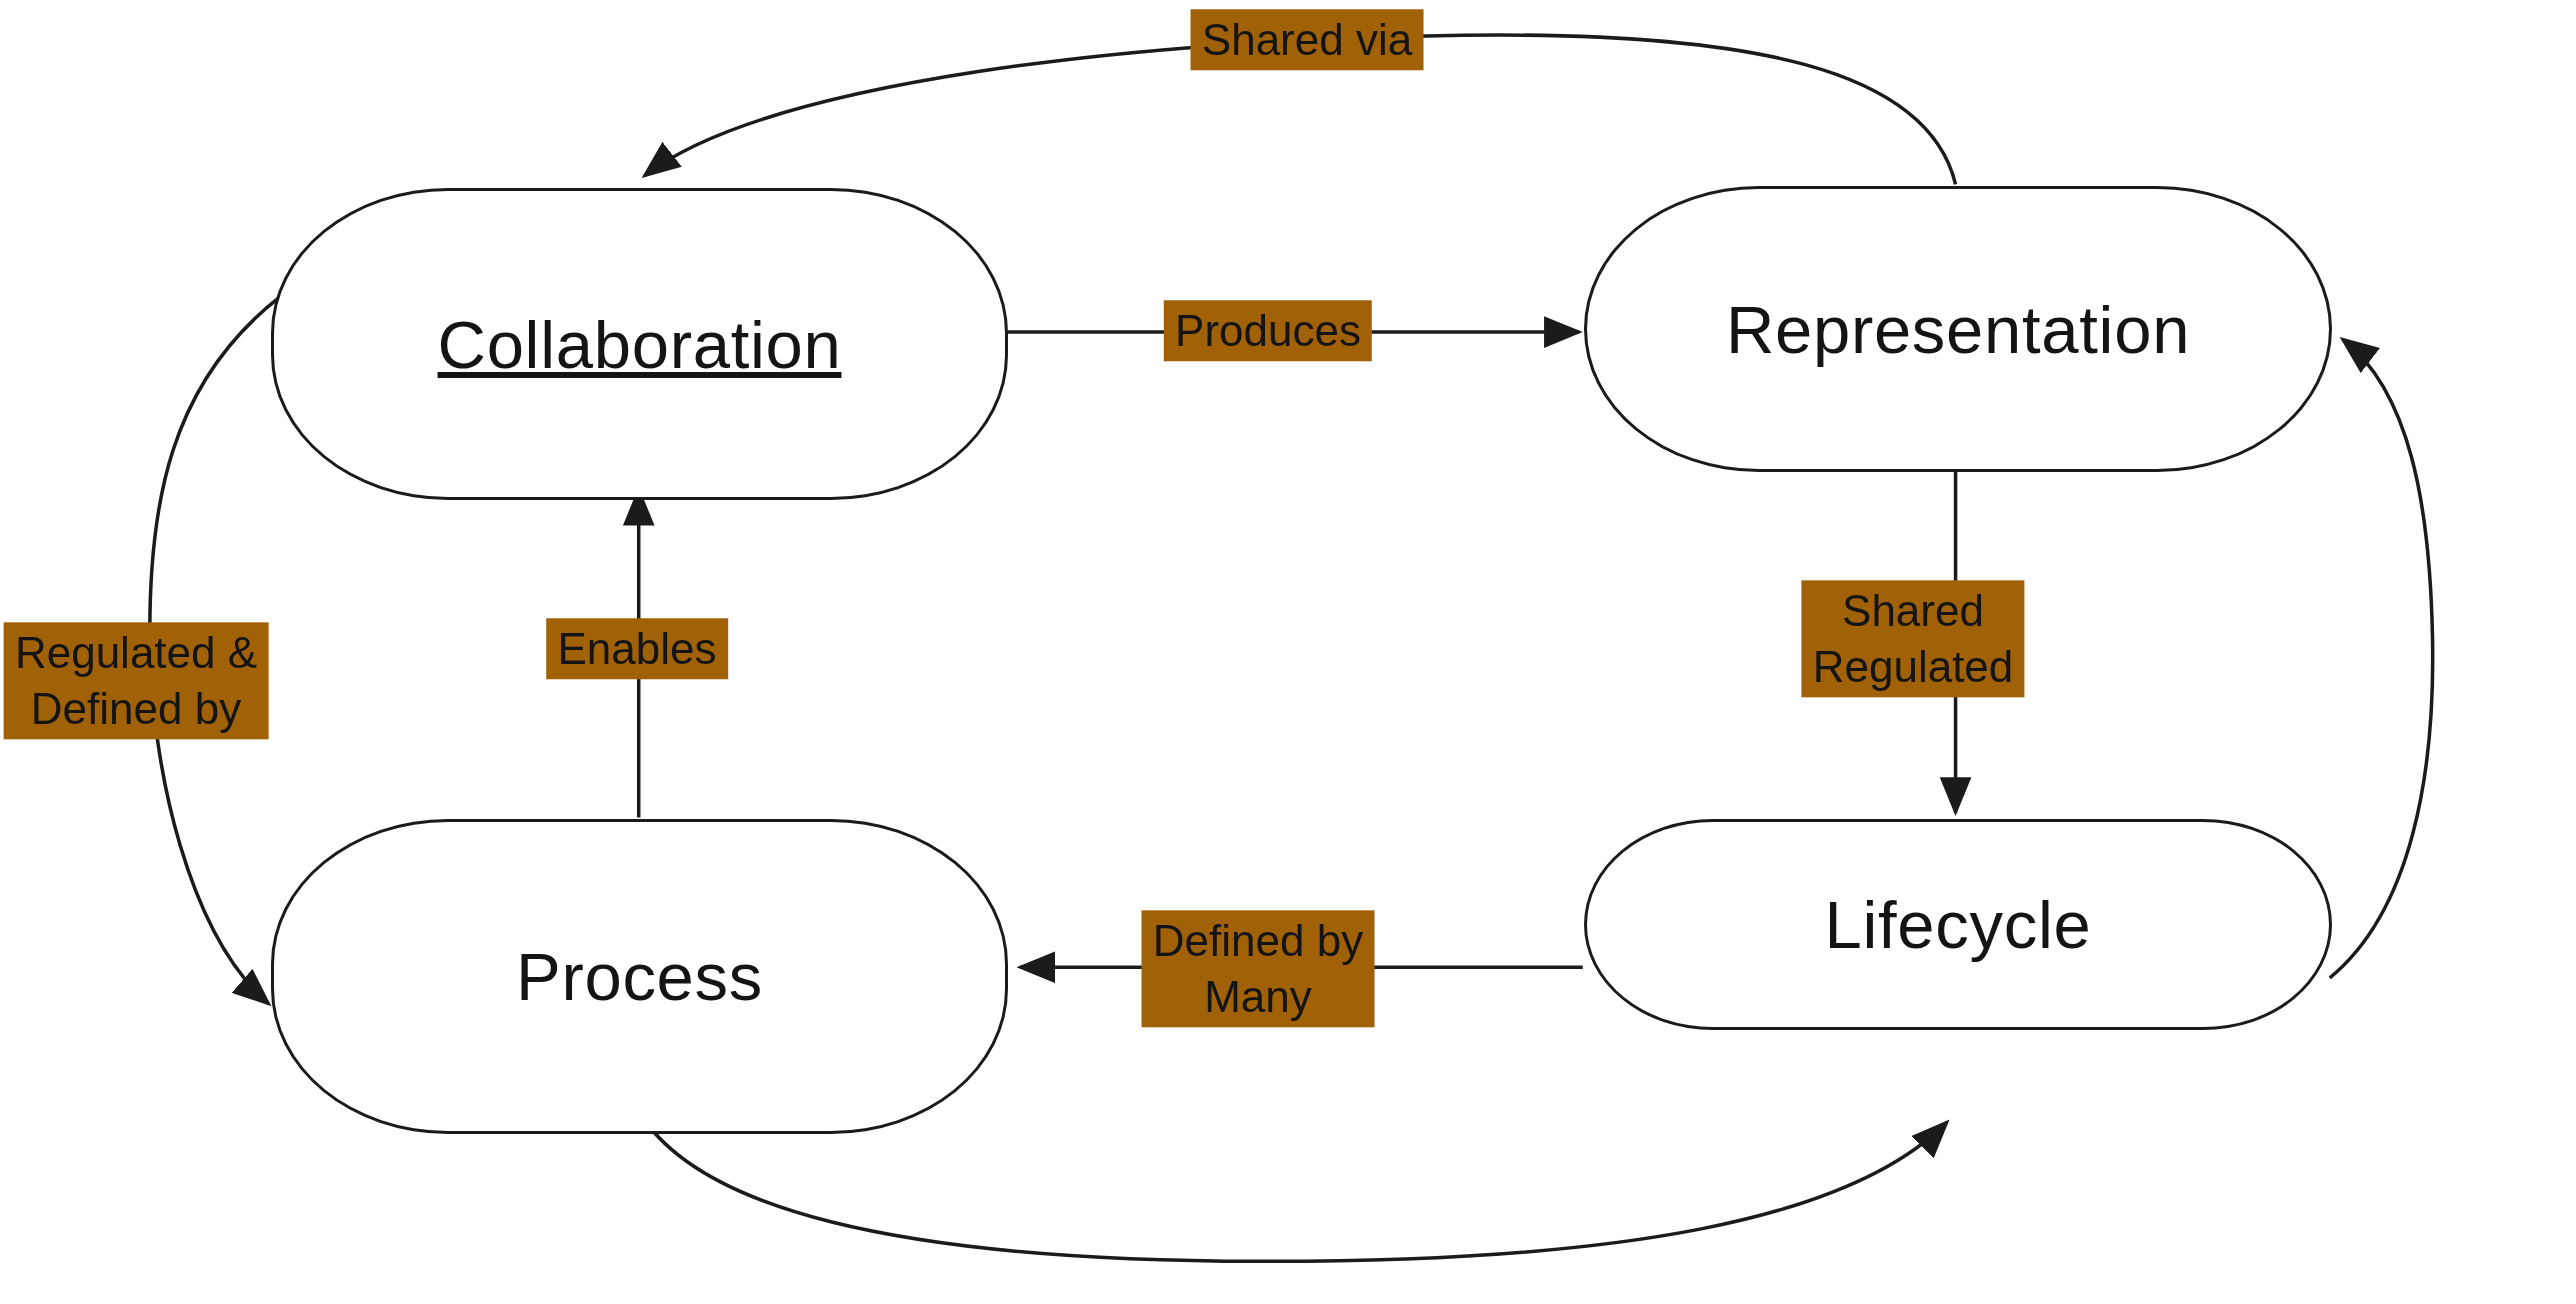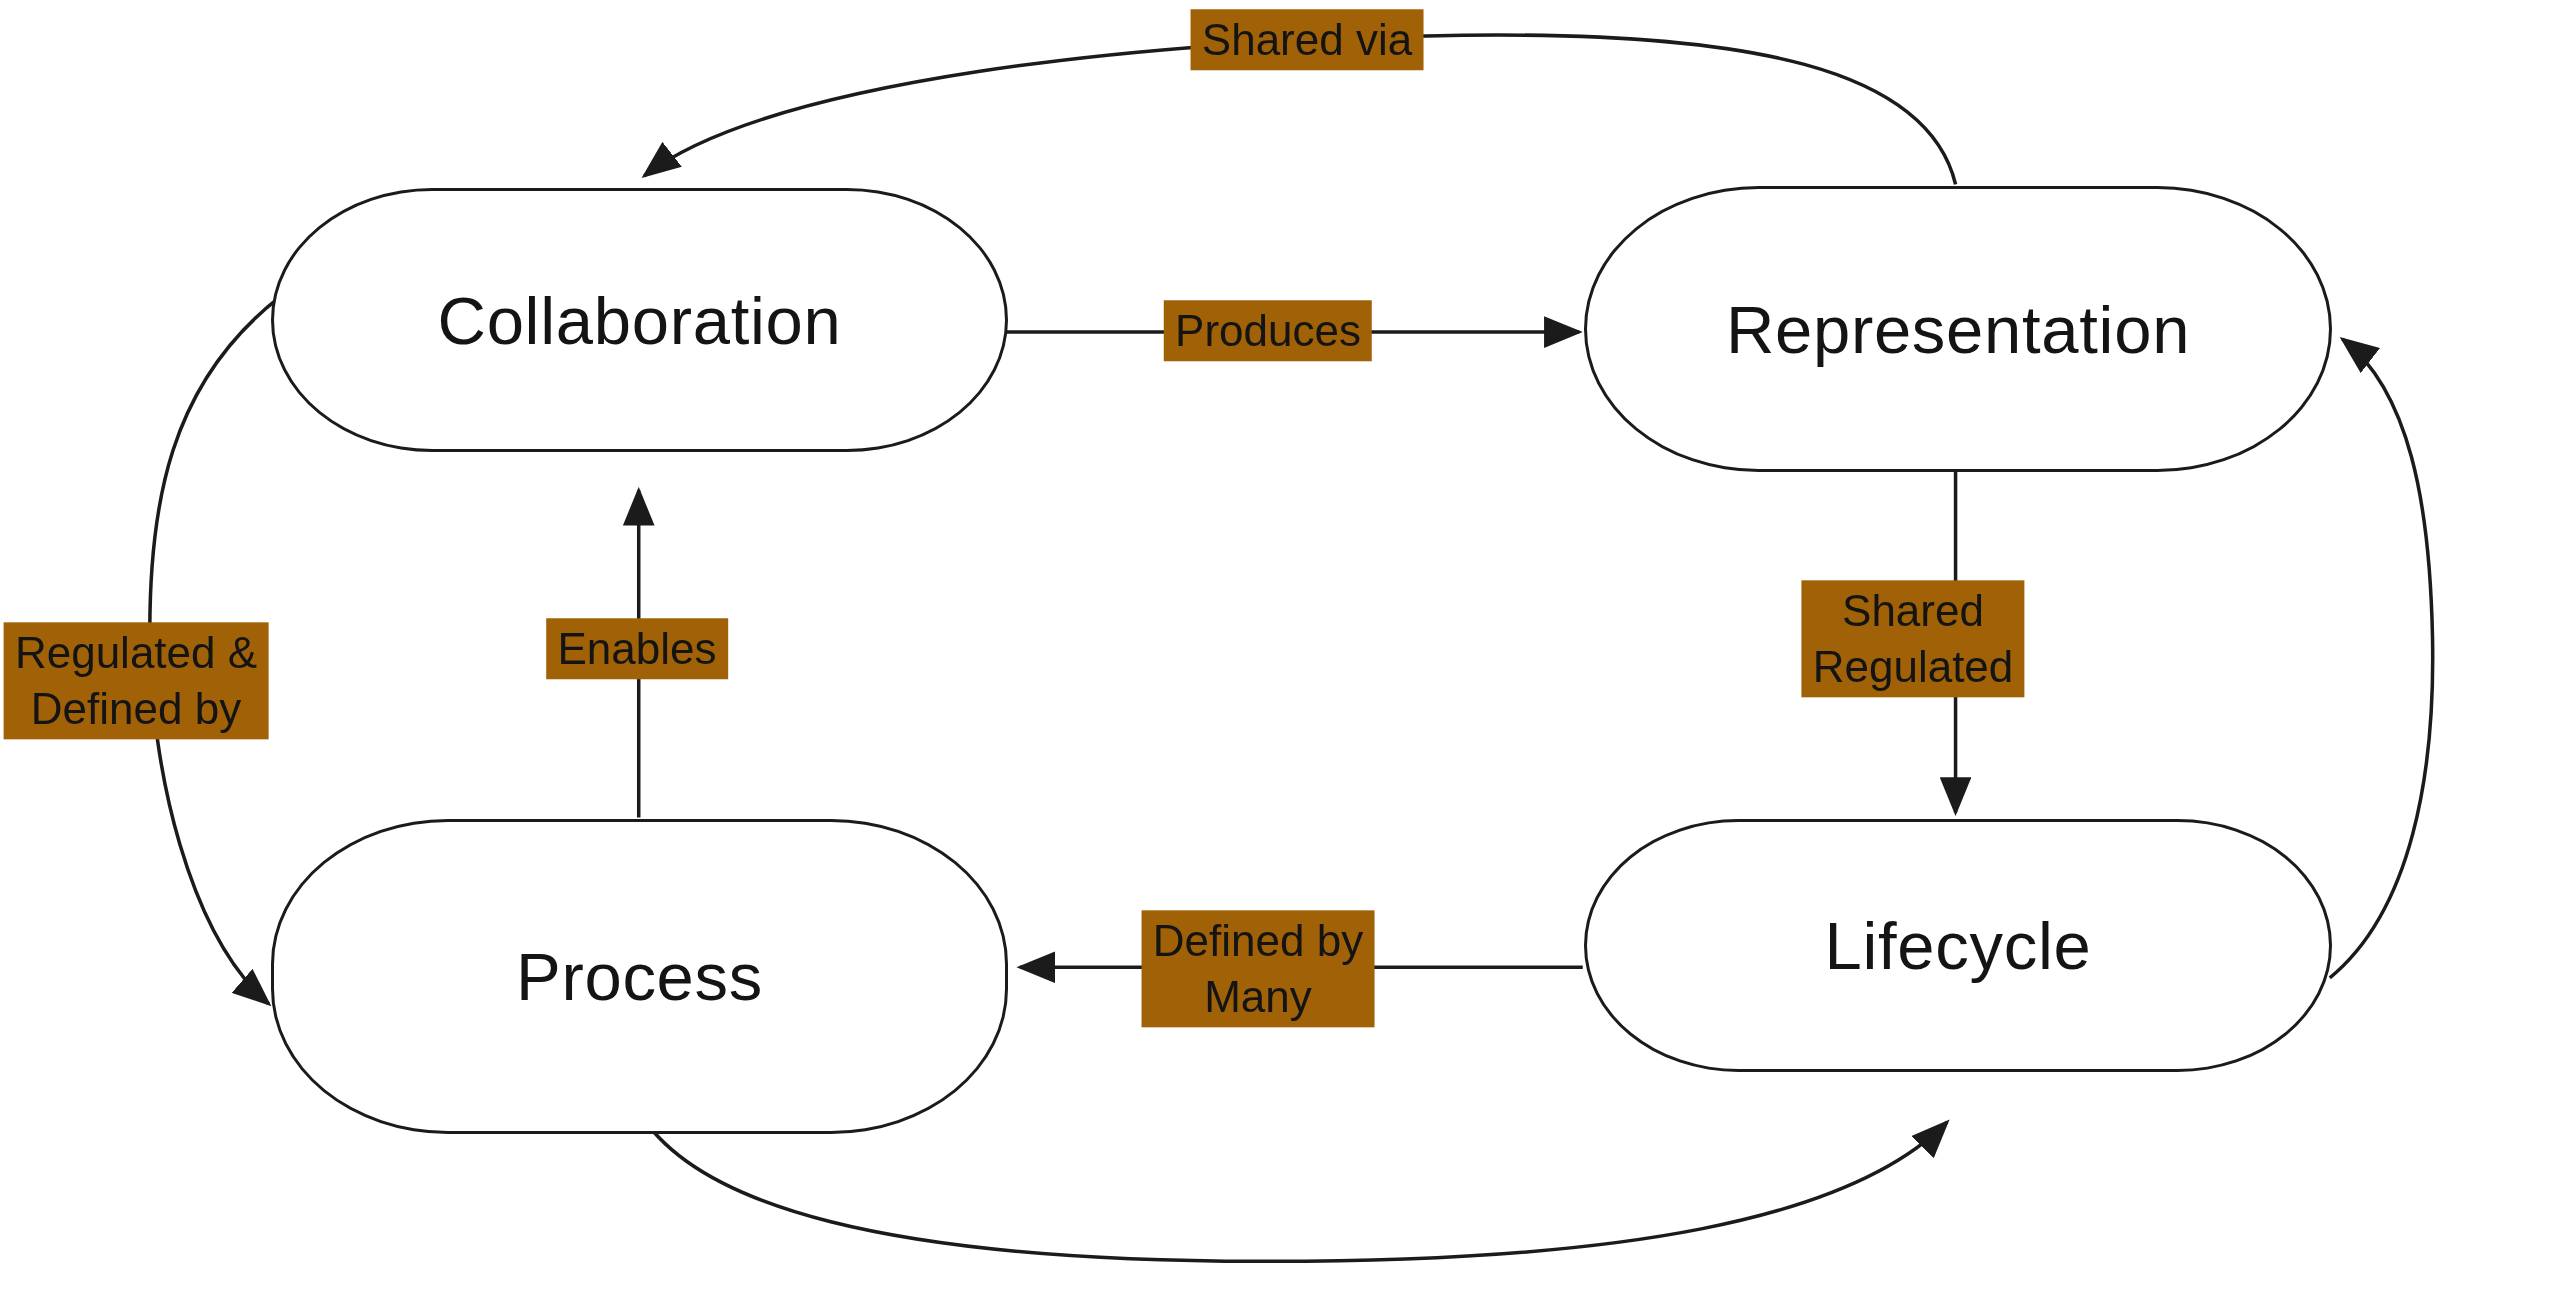--- a/index.html
+++ b/index.html
@@ -24,24 +24,24 @@
     border:3.5px solid #1b1b1b;
     border-radius:177px / 145px;
     display:flex;
     align-items:center;
     justify-content:center;
     color:#141414;
     font-size:67px;
     letter-spacing:0.7px;
     z-index:2;
   }
-  .node-collaboration{left:271px;  top:188px;  width:737px; height:264px;}
+  .node-collaboration{left:271px;  top:188px;  width:737px; height:312px;text-decoration:underline;}
   .node-representation{left:1584px;top:186px;  width:748px; height:286px;}
   .node-process{left:271px;  top:819px; width:737px; height:315px;}
-  .node-lifecycle{left:1584px;top:819px; width:748px; height:253px;}
+  .node-lifecycle{left:1584px;top:819px; width:748px; height:211px;}
   .elabel{
     position:absolute;
     transform:translate(-50%,-50%);
     background:#a16207;
     color:#141414;
     font-size:44px;
     line-height:1.27;
     text-align:center;
     padding:2.8px 11.3px;
     white-space:nowrap;

